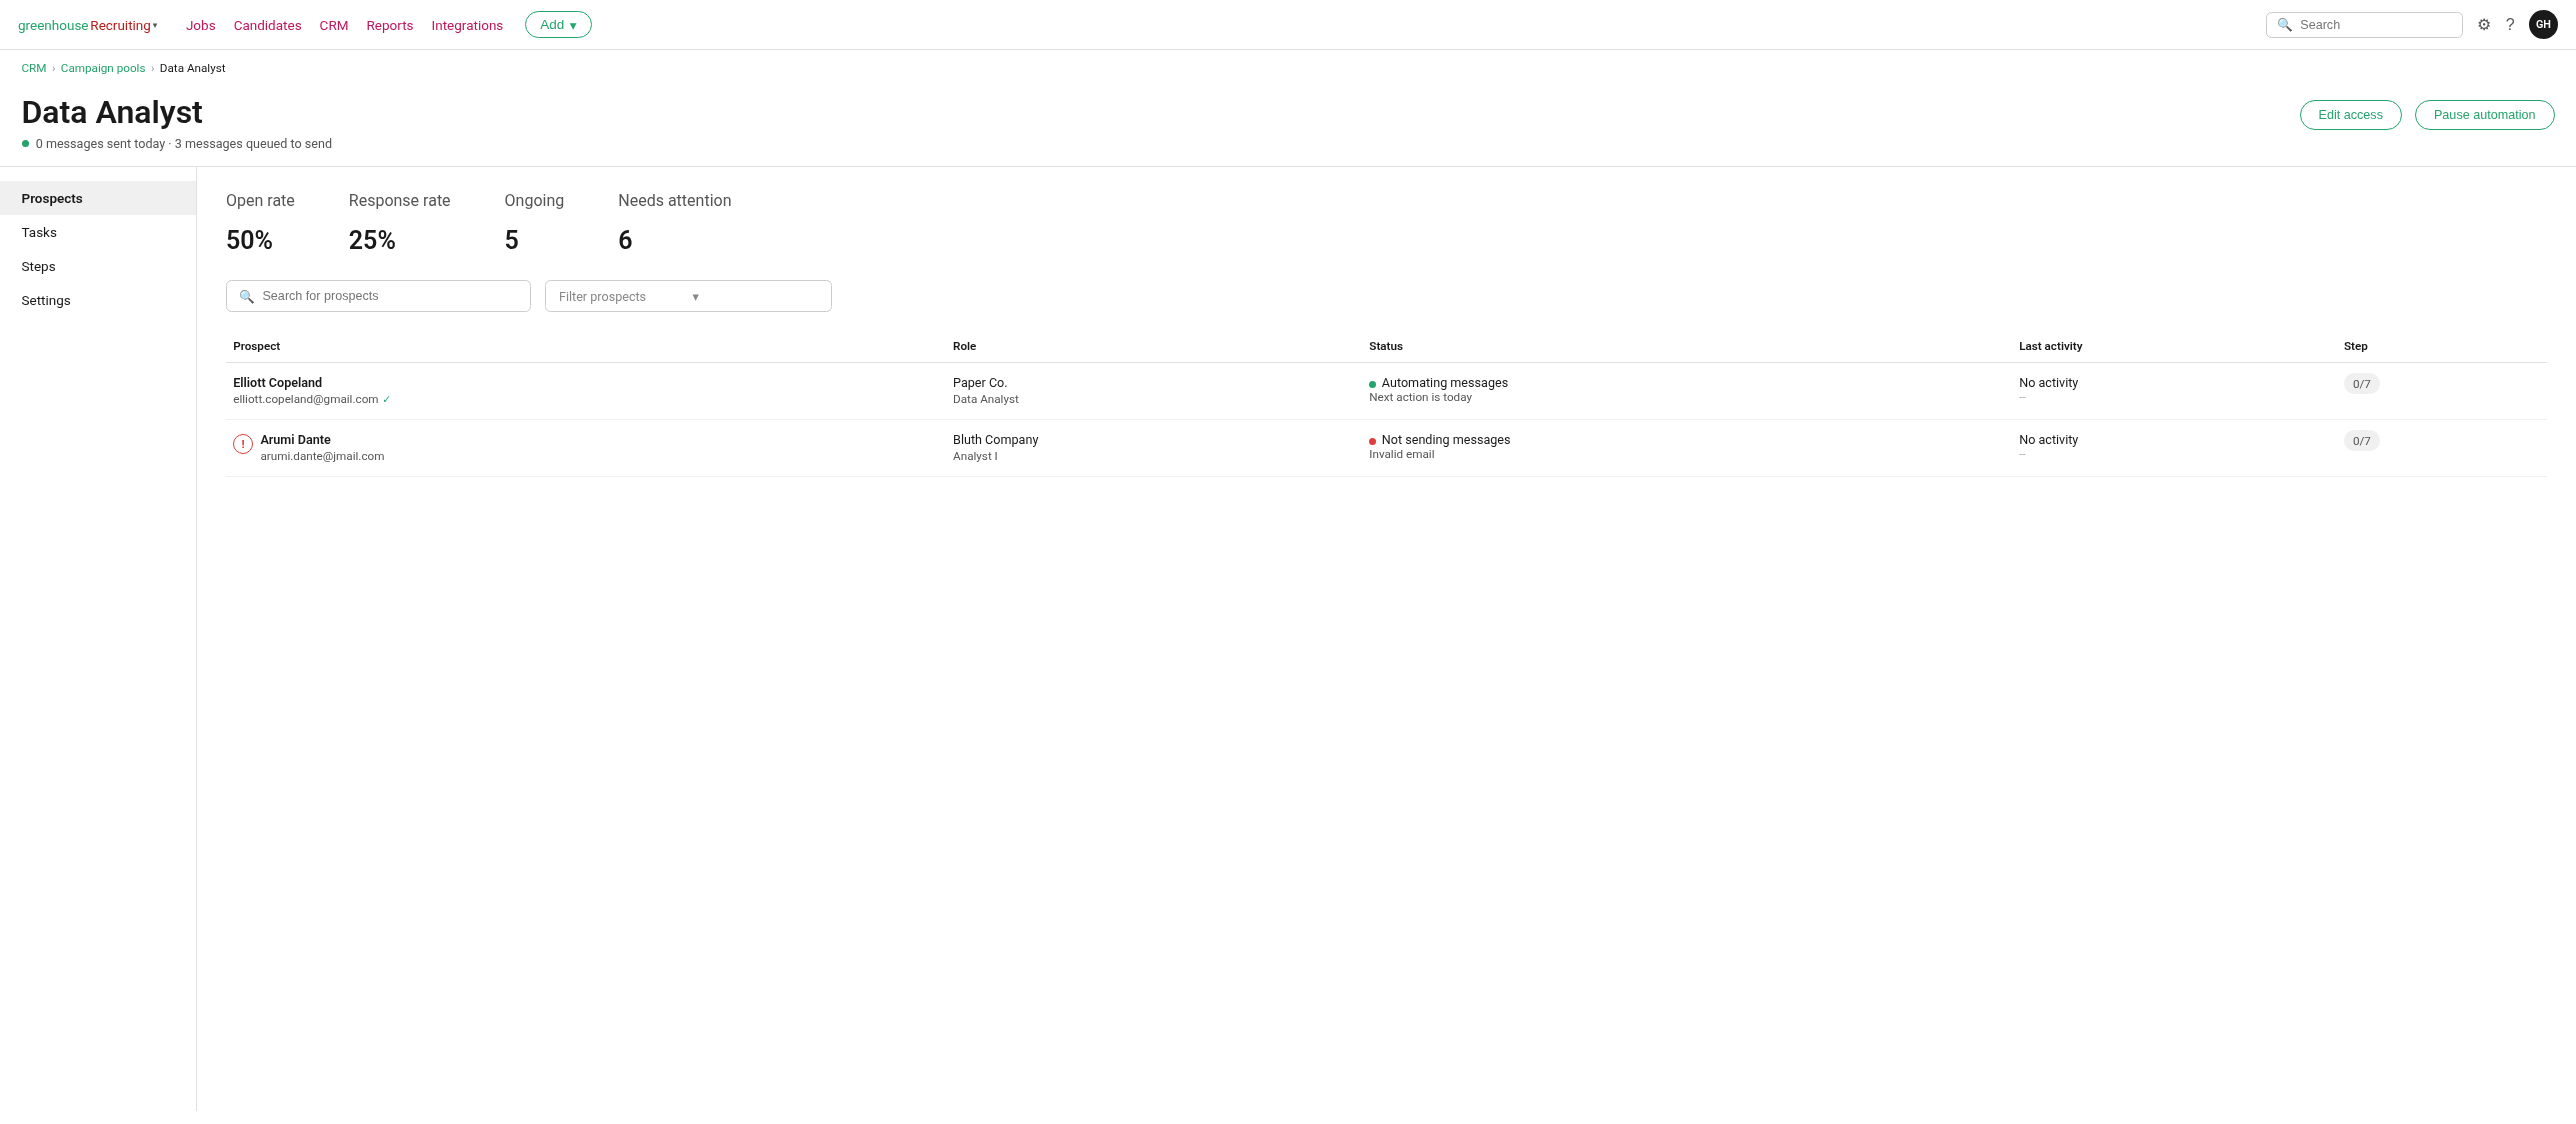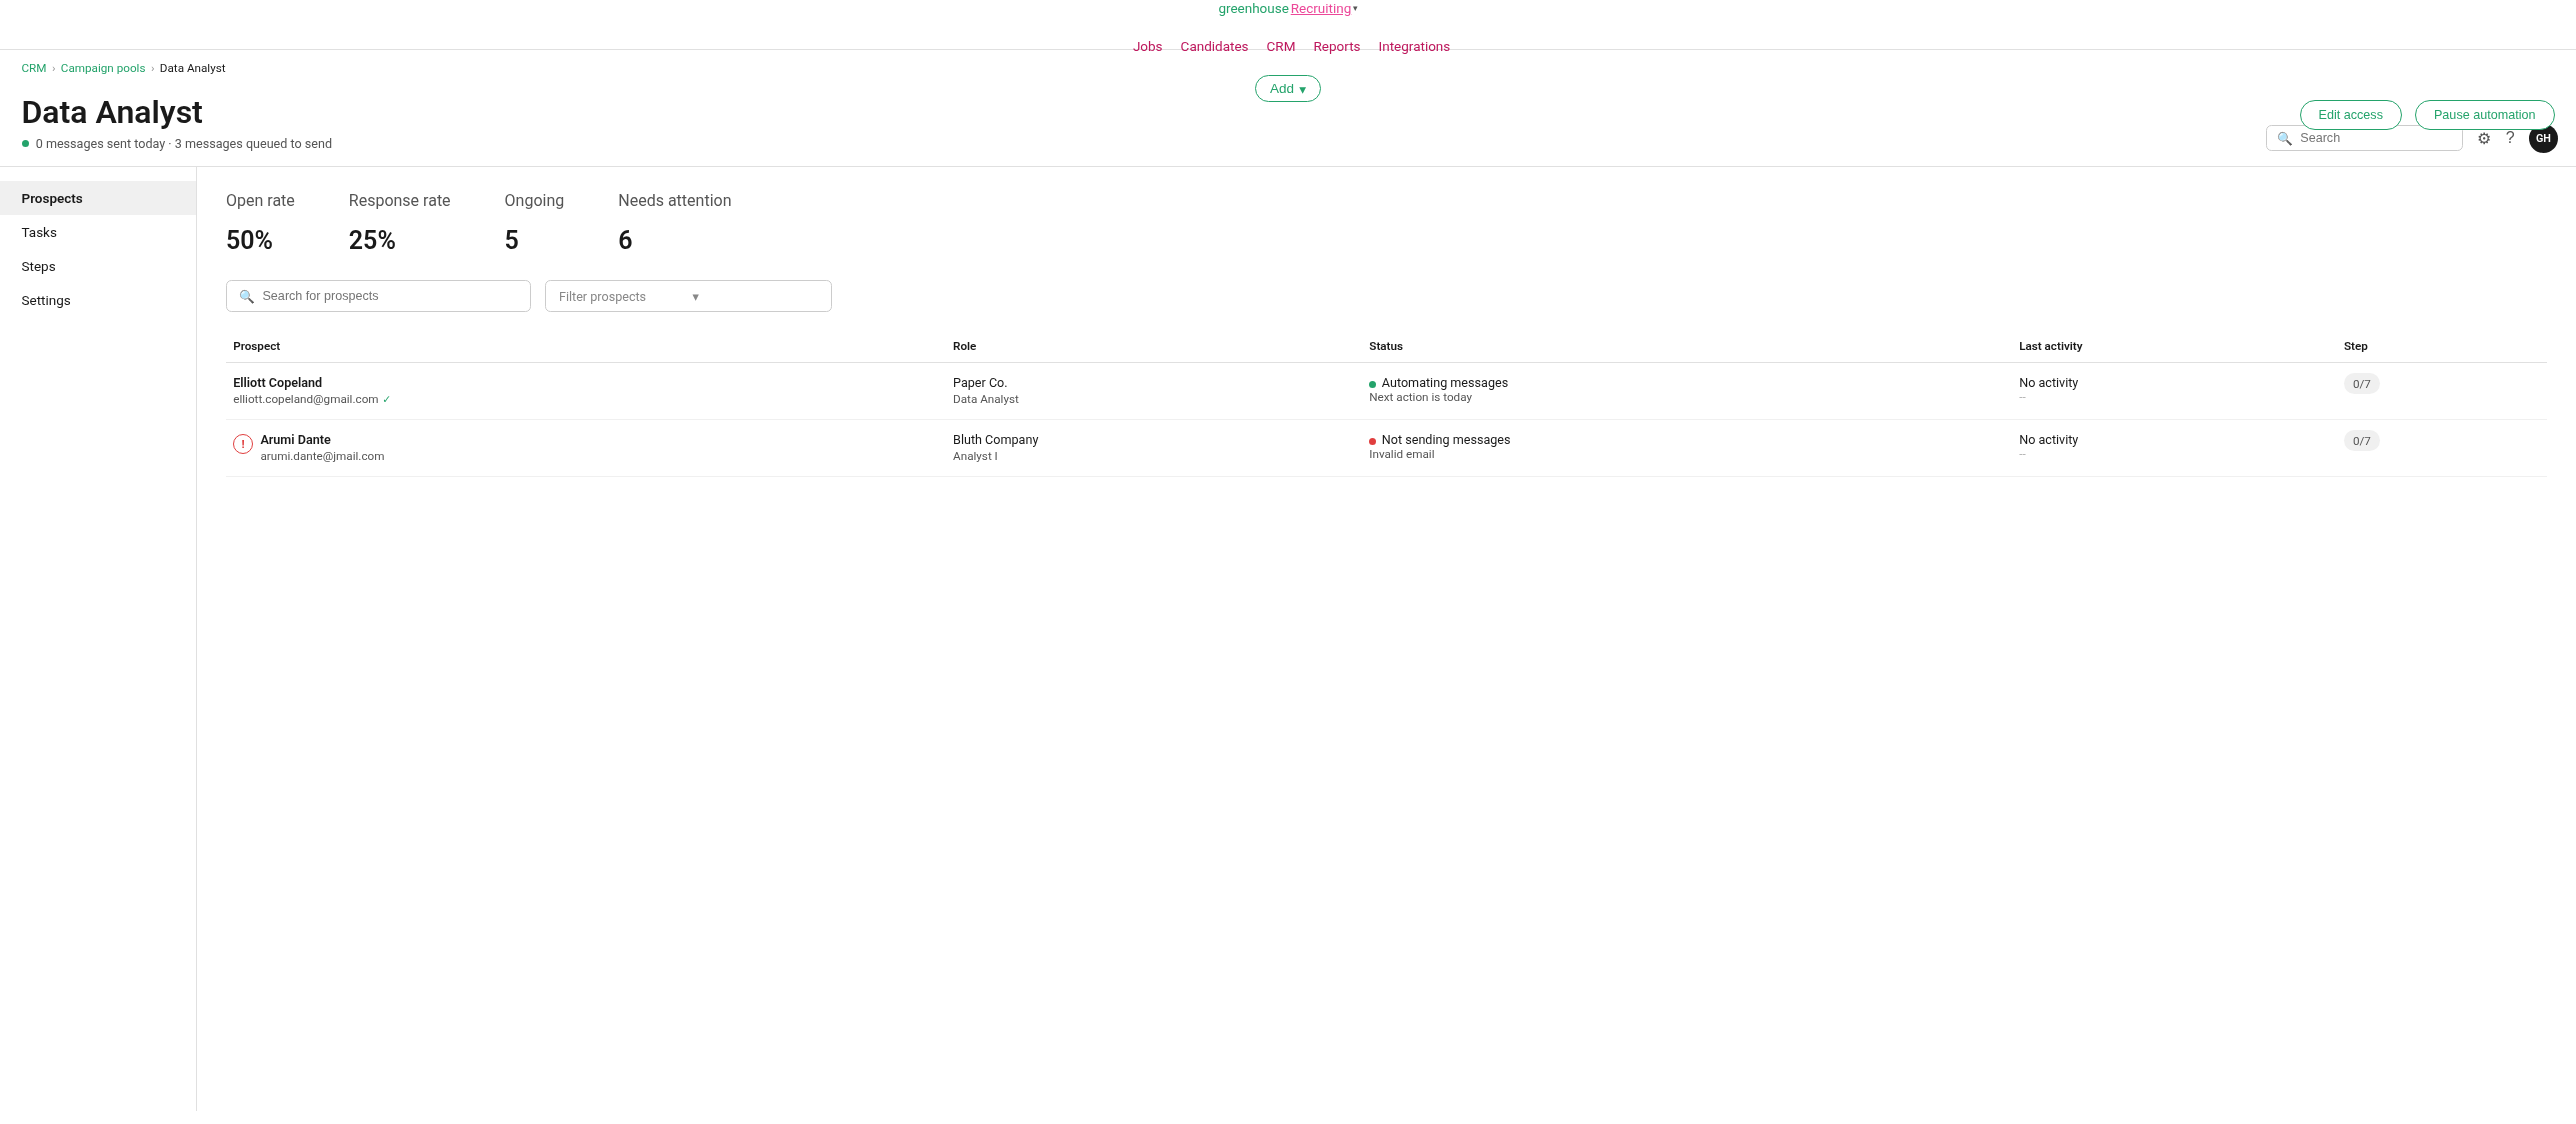--- a/index.html
+++ b/index.html
@@ -1,26 +1,26 @@
 <!DOCTYPE html>
 <html style="font-size:14.4px"><head>
   <meta charset="utf-8">
   <style>
     * { box-sizing: border-box; margin: 0; padding: 0; }
     body { font-family: -apple-system, BlinkMacSystemFont, 'Segoe UI', Roboto, sans-serif; background: #fff; color: #1a1a1a; font-size: 12.6px; }
 
     
     .topnav {
       display: flex; align-items: center; height: 50px;
-      padding: 0 18px; border-bottom: 0.9px solid #e0e0e0;
-      background: #fff; gap: 21.5px; flex-direction: column;
+      padding: 12px 18px; border-bottom: 0.9px solid #e0e0e0;
+      background: #fff; gap: 21.5px;
     }
     .topnav-logo { display: flex; align-items: center; gap: 3.6px; font-size: 13.5px; }
     .topnav-logo .green { color: #24a36b; }
-    .topnav-logo .black { color: #ec4899; text-decoration: underline; }
+    .topnav-logo .black { color: #b91c1c; }
     .logo-dropdown { display: flex; align-items: center; gap: 1.8px; }
     .logo-chevron { font-size: 9px; color: #555; }
     .topnav-links { display: flex; align-items: center; gap: 18px; margin-left: 7.2px; }
     .topnav-links a { text-decoration: none; color: #be185d; font-size: 13.5px; }
     .add-btn {
       border: 1.8px solid #24a36b; border-radius: 18px; padding: 4.5px 14.4px;
       color: #24a36b; background: #fff; font-size: 13.5px; cursor: pointer;
       display: flex; align-items: center; gap: 5.4px;
     }
     .topnav-right { margin-left: auto; display: flex; align-items: center; gap: 14.4px; }

